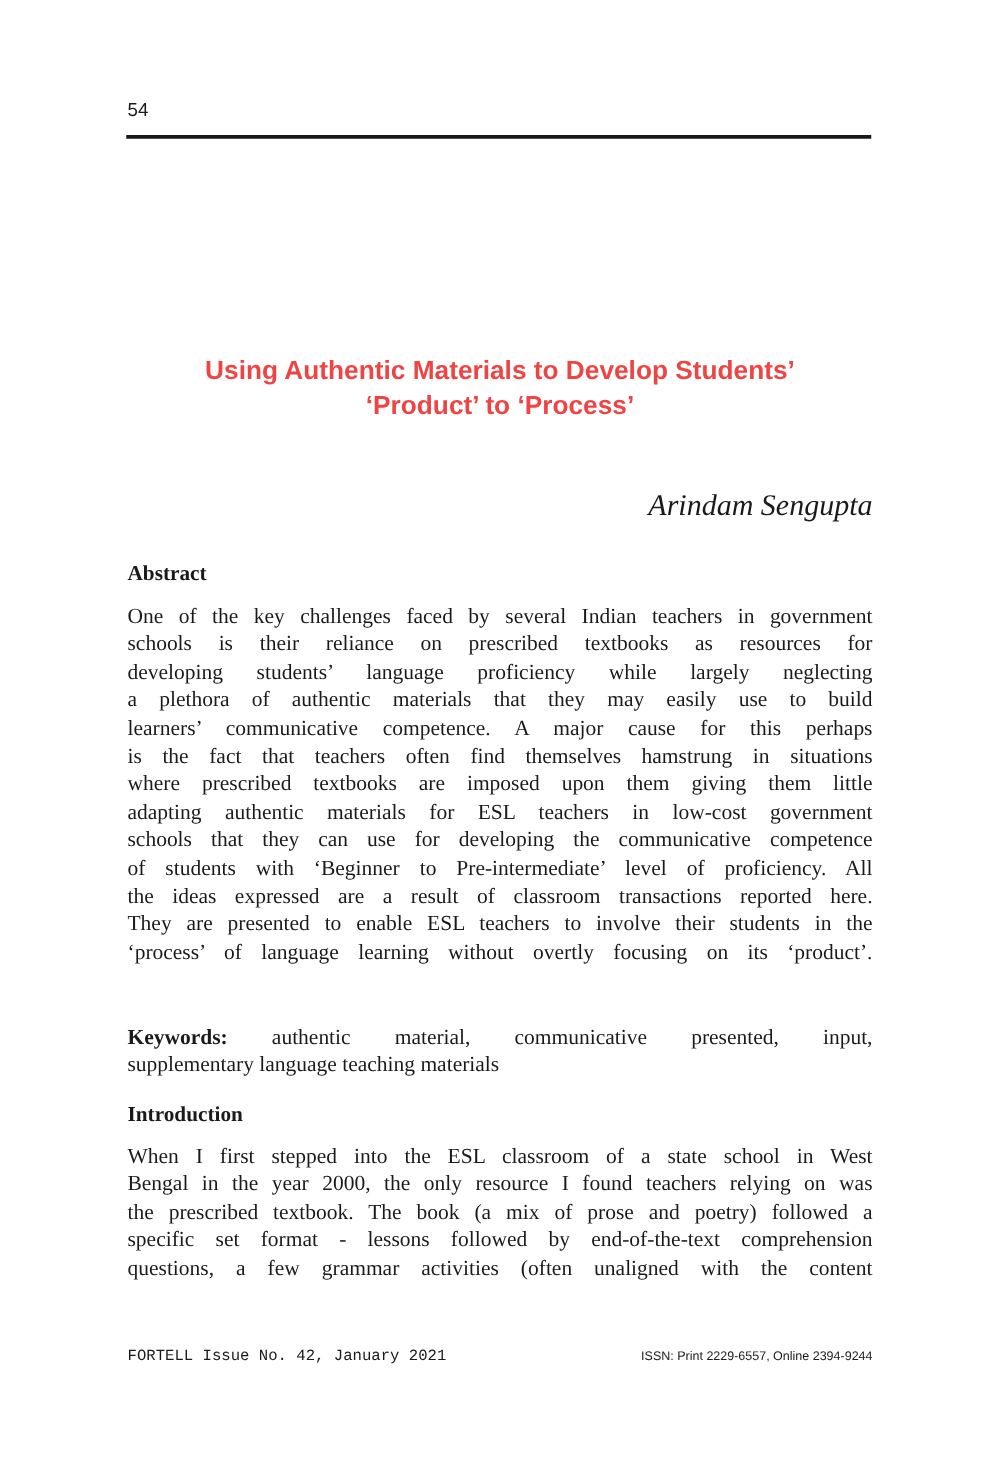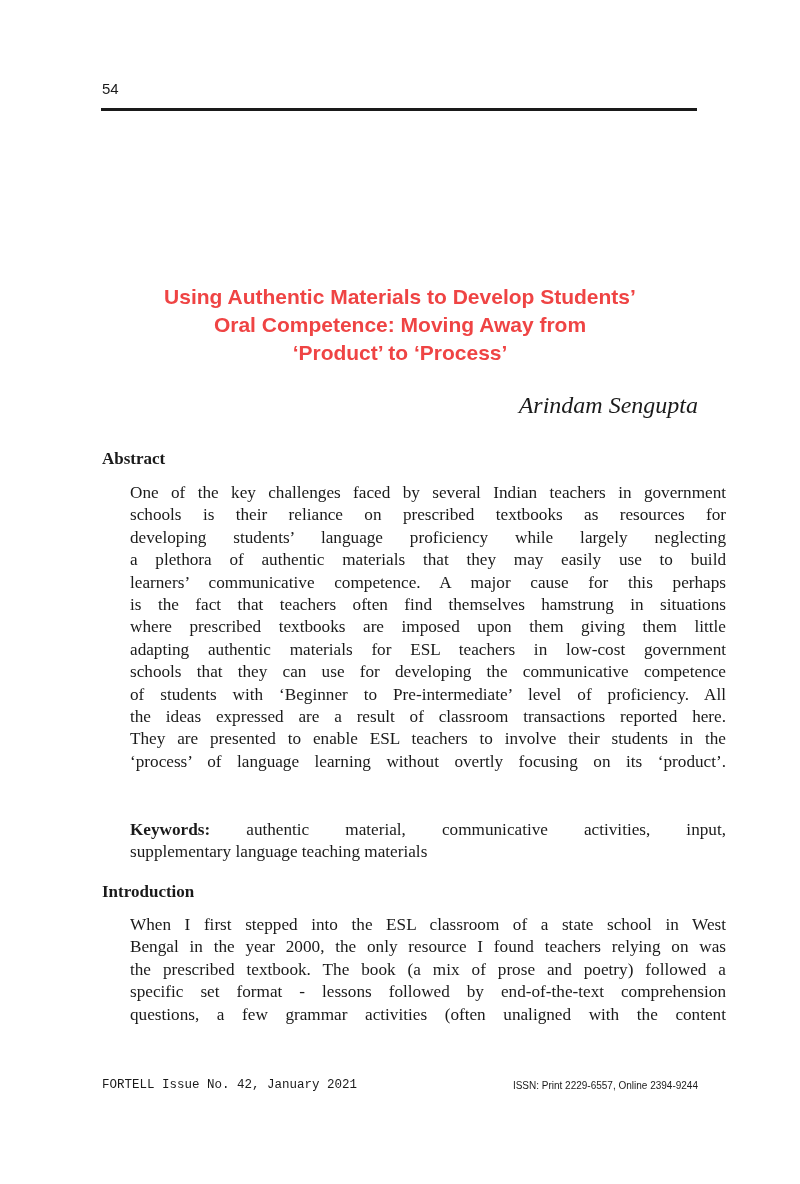--- a/index.html
+++ b/index.html
@@ -64,21 +64,20 @@
     .abstract-heading { top: 449px; }
     .intro-heading { top: 882px; }
     .body-text {
       position: absolute;
       left: 102px;
       width: 596px;
       font-family: "Liberation Serif", serif;
       font-size: 17.2px;
       line-height: 22.4px;
       color: #1a1a1a;
-      margin-left: 28px;
     }
     .body-text .line {
       display: block;
       text-align: justify;
       text-align-last: justify;
       white-space: nowrap;
       height: 22.4px;
     }
     .body-text .line.last {
       text-align-last: left;
@@ -112,21 +111,20 @@
     }
   </style>
 </head>
 <body>
 
 <div class="page-number">54</div>
 <div class="header-rule"></div>
 
 <div class="title">
   <div>Using Authentic Materials to Develop Students’</div>
-  <div>Oral Competence: Moving Away from</div>
   <div>‘Product’ to ‘Process’</div>
 </div>
 
 <div class="author">Arindam Sengupta</div>
 
 <div class="heading abstract-heading">Abstract</div>
 
 <div class="body-text abstract-body">
   <span class="line">One of the key challenges faced by several Indian teachers in government</span>
   <span class="line">schools is their reliance on prescribed textbooks as resources for</span>
@@ -142,21 +140,21 @@
   <span class="line">They are presented to enable ESL teachers to involve their students in the</span>
   <span class="line">‘process’ of language learning without overtly focusing on its ‘product’.</span>
 </div>
 
 <div class="body-text keywords">
   <div class="line1">
     <span class="kw-label">Keywords:</span>
     <span>authentic</span>
     <span>material,</span>
     <span>communicative</span>
-    <span>activities,</span>
+    <span>presented,</span>
     <span>input,</span>
   </div>
   <span class="line last">supplementary language teaching materials</span>
 </div>
 
 <div class="heading intro-heading">Introduction</div>
 
 <div class="body-text intro-body">
   <span class="line">When I first stepped into the ESL classroom of a state school in West</span>
   <span class="line">Bengal in the year 2000, the only resource I found teachers relying on was</span>

